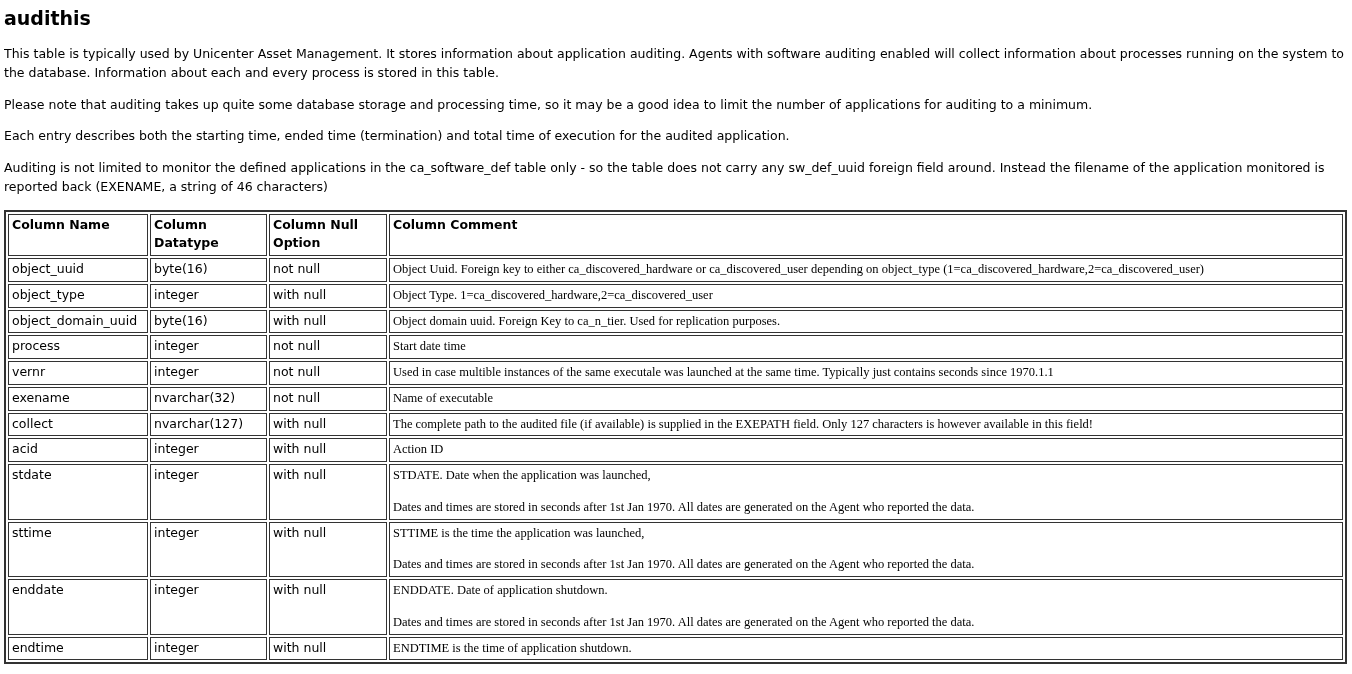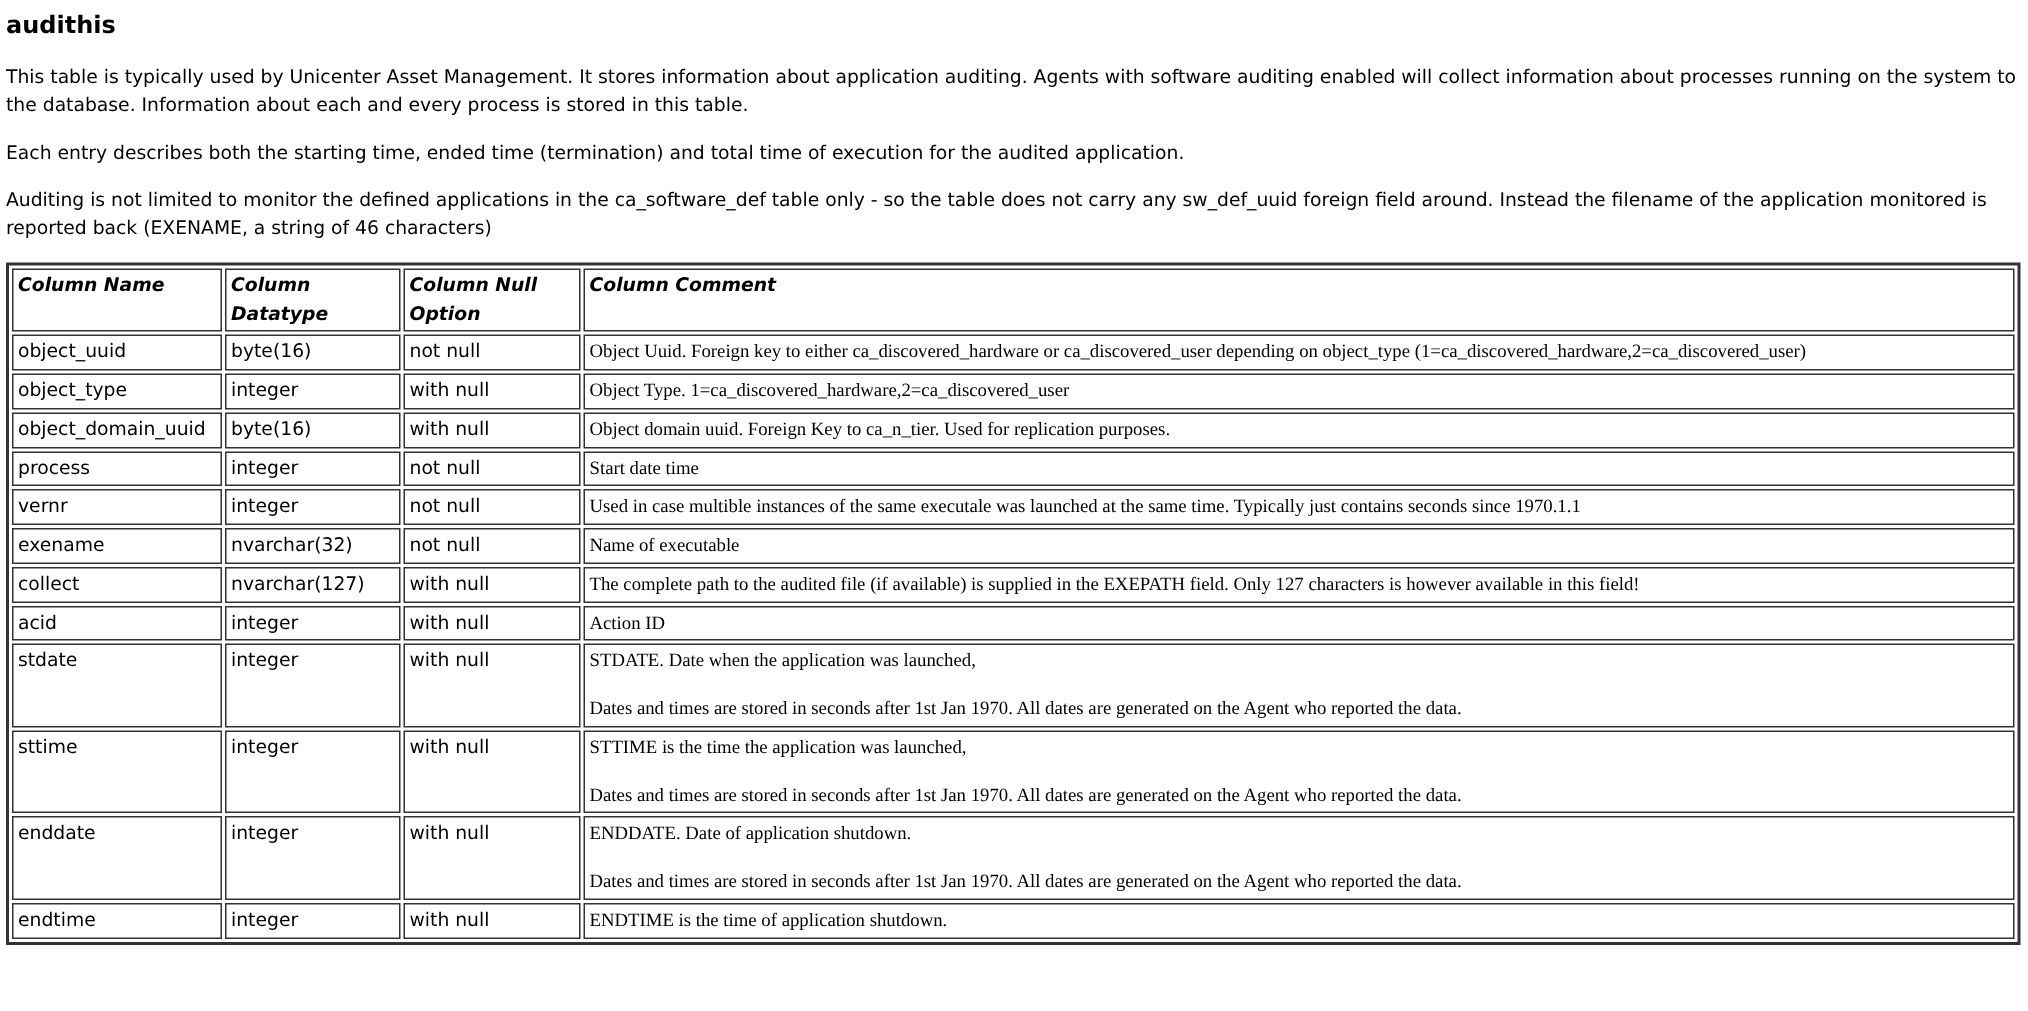--- a/index.html
+++ b/index.html
@@ -8,21 +8,21 @@
     background: #ffffff;
   }
   body {
     margin: 5px 4px;
     font-family: "DejaVu Sans", "Liberation Sans", sans-serif;
     font-size: 12.5px;
     color: #000000;
     width: 1344px;
   }
   .page-title {
-    font-size: 16px;
+    font-size: 19px;
     font-weight: bold;
     margin: 2px 0 16px 0;
   }
   .intro p {
     margin: 13px 0;
     line-height: 1.5;
   }
   table.columns-table {
     border-collapse: separate;
     border-spacing: 2px;
@@ -37,35 +37,35 @@
     vertical-align: top;
     text-align: left;
     padding: 1px 3px 2px 3px;
     box-sizing: border-box;
     line-height: 1.5;
     font-size: 12.5px;
     overflow: hidden;
   }
   table.columns-table th {
     font-weight: bold;
-    font-style: italic;
   }
   .cpara { margin: 0; font-family: Liberation Serif, serif; }
   .cpara + .cpara { margin-top: 13px; }
   col.c1 { width: 140px; }
   col.c2 { width: 117px; }
   col.c3 { width: 118px; }
 </style>
 </head>
 <body>
 
 <div class="page-title">audithis</div>
 
 <div class="intro">
   <p>This table is typically used by Unicenter Asset Management. It stores information about application auditing. Agents with software auditing enabled will collect information about processes running on the system to the database. Information about each and every process is stored in this table.</p>
+  <p>Please note that auditing takes up quite some database storage and processing time, so it may be a good idea to limit the number of applications for auditing to a minimum.</p>
   <p>Each entry describes both the starting time, ended time (termination) and total time of execution for the audited application.</p>
   <p>Auditing is not limited to monitor the defined applications in the ca_software_def table only - so the table does not carry any sw_def_uuid foreign field around. Instead the filename of the application monitored is reported back (EXENAME, a string of 46 characters)</p>
 </div>
 
 <table class="columns-table">
   <colgroup>
     <col class="c1">
       <col class="c2">
       <col class="c3">
       <col class="c4">

